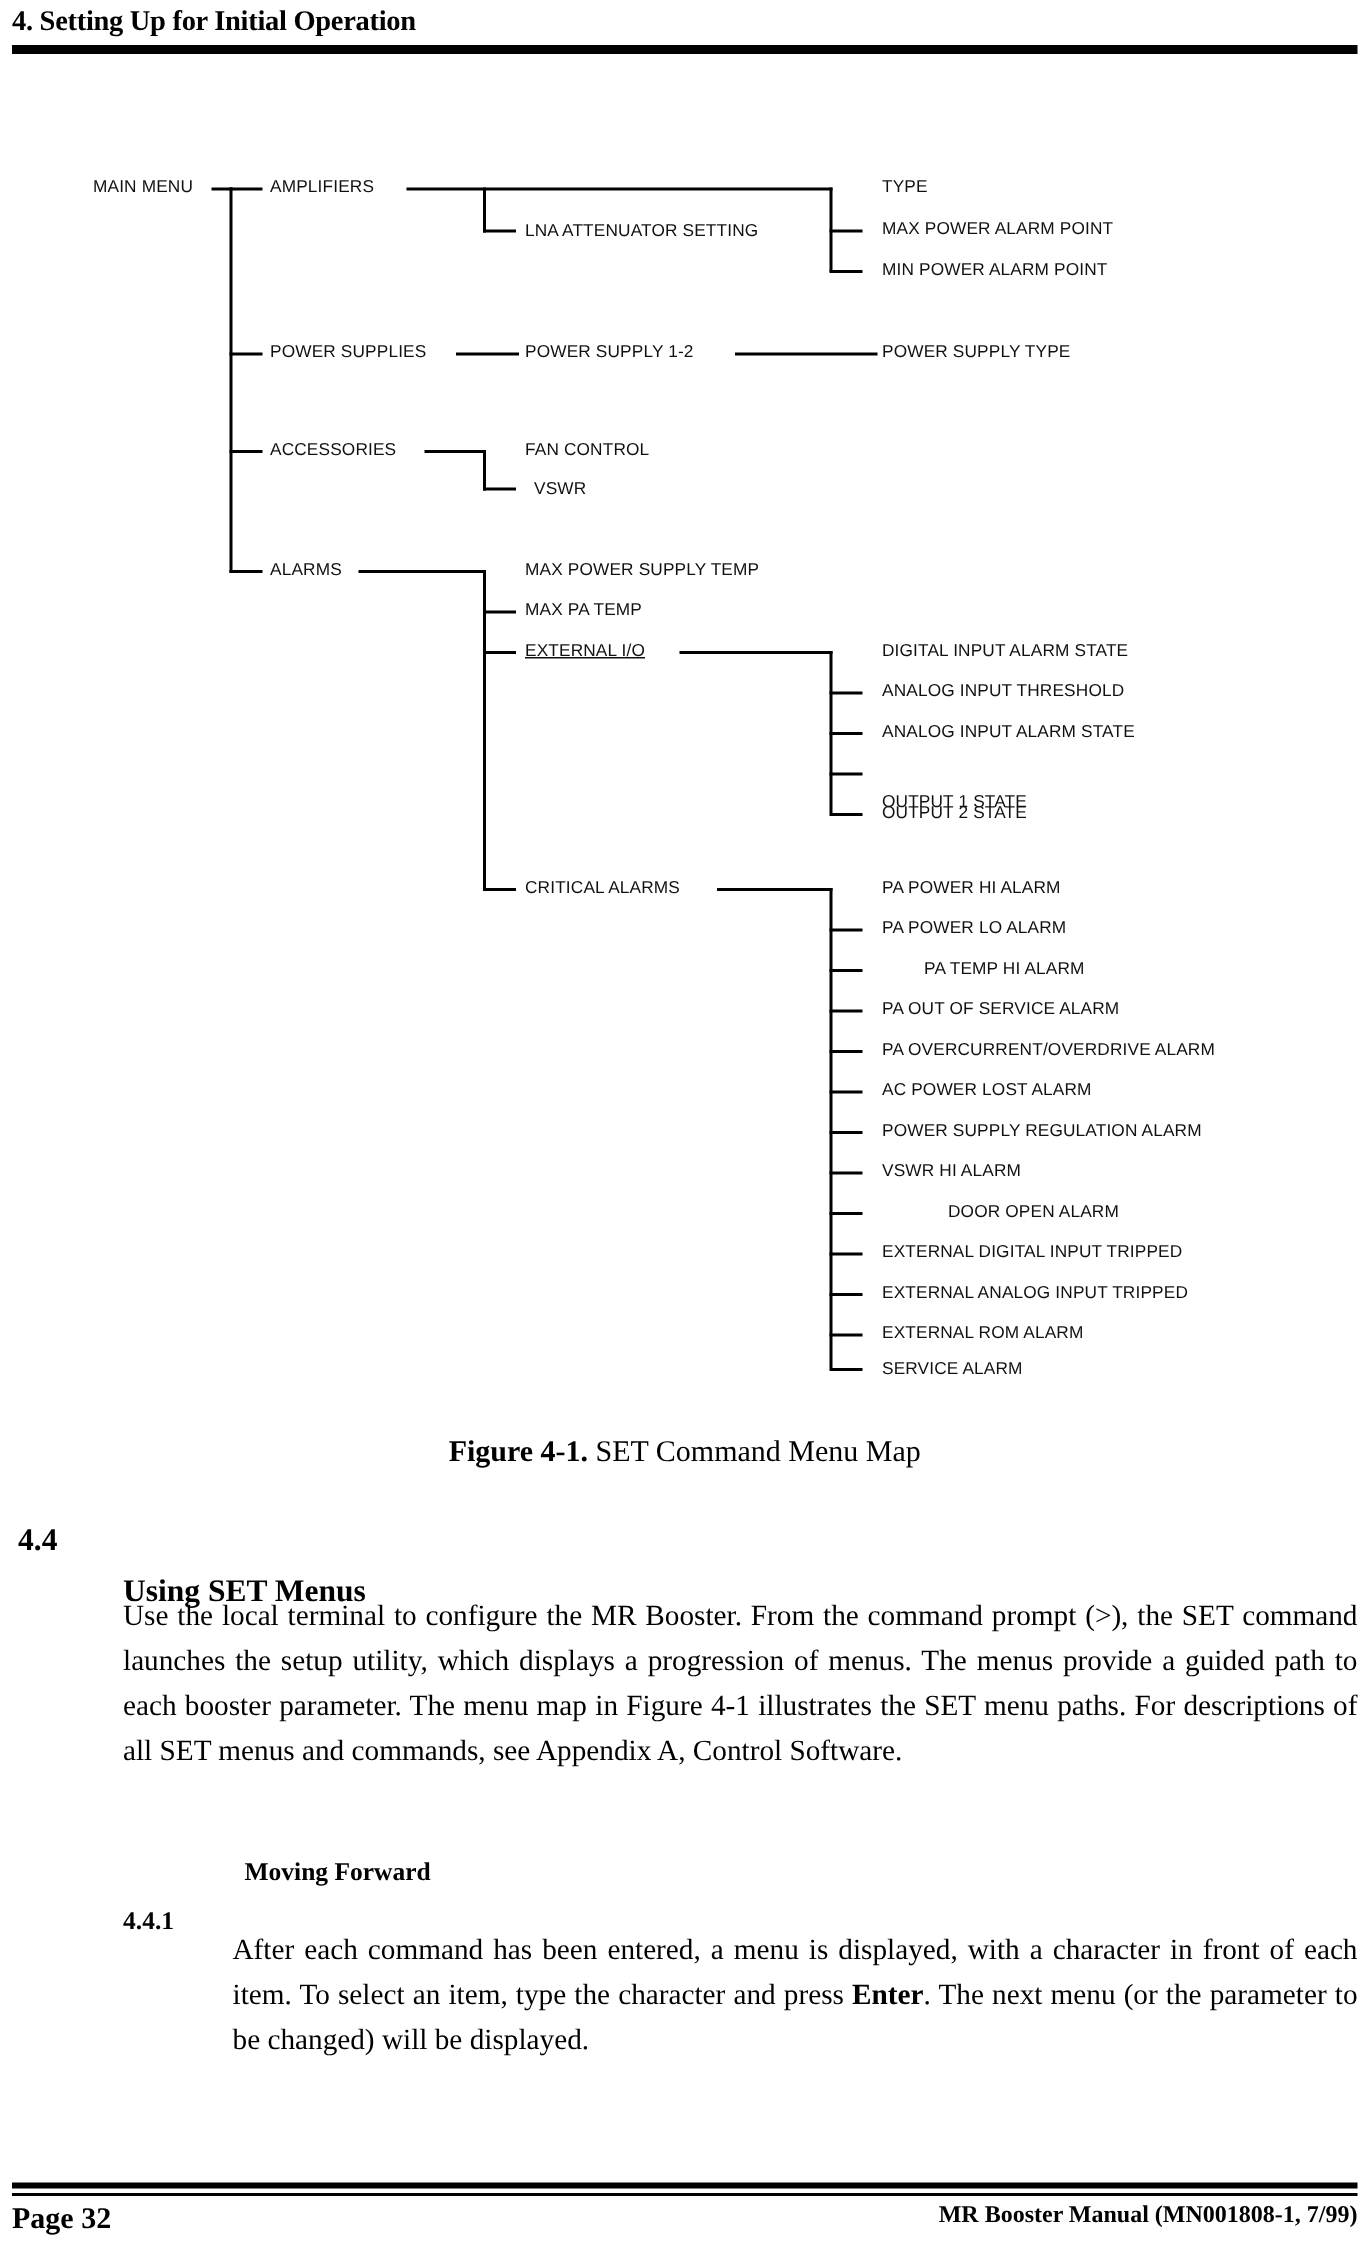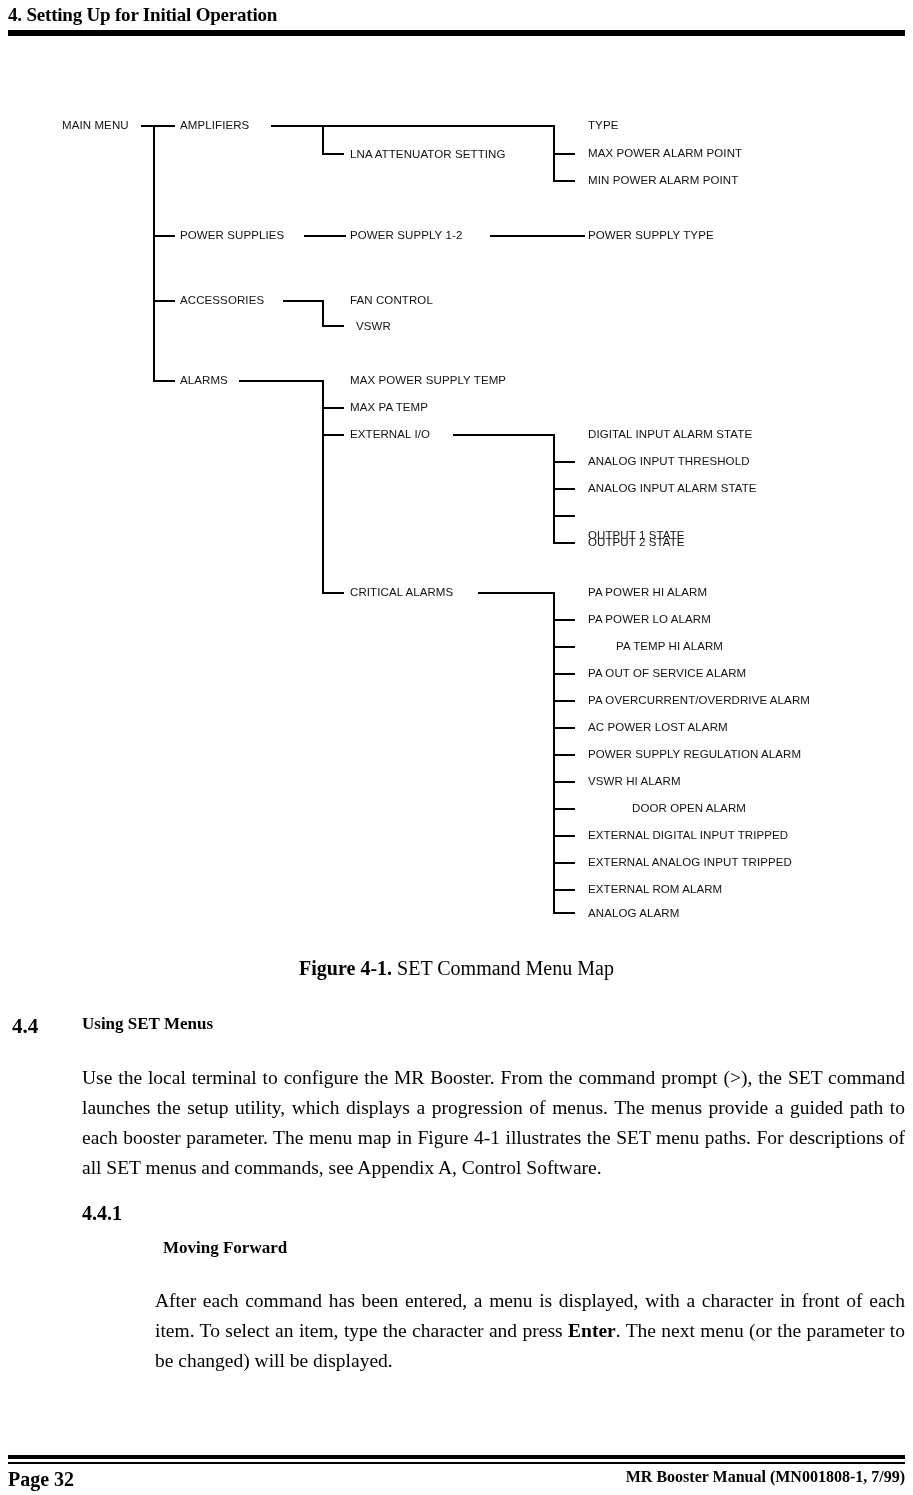--- a/index.html
+++ b/index.html
@@ -77,22 +77,22 @@
   #figure-caption .cap-strong { font-weight: bold; }
 
   
   .section-heading {
     position: absolute;
     font-family: "Liberation Serif", serif;
     font-weight: bold;
     white-space: nowrap;
   }
   #sec-44 { left: 12px; top: 1014px; font-size: 21px; }
-  #sec-44-title { left: 82px; top: 1014px; font-size: 17px; }
-  #sec-441 { left: 82px; top: 1202px; font-size: 20px; }
+  #sec-44-title { left: 82px; top: 1048px; font-size: 21px; }
+  #sec-441 { left: 82px; top: 1271px; font-size: 17px; }
   #sec-441-title { left: 163px; top: 1238px; font-size: 17px; }
 
   
   .body-para {
     position: absolute;
     font-family: "Liberation Serif", serif;
     font-size: 19.5px;
     line-height: 30px;
     text-align: justify;
     color: #000;
@@ -187,21 +187,21 @@
   <div class="node-label" style="left:336px; top:320px;margin-left:20px;">VSWR</div>
 
   <div class="hline" style="left:239px; top:380px; width:85px;"></div>
   <div class="vline" style="left:322px; top:380px; height:214px;"></div>
   <div class="hline" style="left:322px; top:407px; width:22px;"></div>
   <div class="hline" style="left:322px; top:434px; width:22px;"></div>
   <div class="hline" style="left:322px; top:592px; width:22px;"></div>
 
   <div class="node-label" style="left:350px; top:374px;">MAX POWER SUPPLY TEMP</div>
   <div class="node-label" style="left:350px; top:401px;">MAX PA TEMP</div>
-  <div class="node-label" style="left:350px; top:428px;">EXTERNAL I/O</div>
+  <div class="node-label" style="left:350px; top:428px;text-decoration:underline;">EXTERNAL I/O</div>
   <div class="node-label" style="left:350px; top:586px;">CRITICAL ALARMS</div>
 
   <div class="hline" style="left:453px; top:434px; width:102px;"></div>
   <div class="vline" style="left:553px; top:434px; height:108px;"></div>
   <div class="hline" style="left:553px; top:461px; width:22px;"></div>
   <div class="hline" style="left:553px; top:488px; width:22px;"></div>
   <div class="hline" style="left:553px; top:515px; width:22px;"></div>
   <div class="hline" style="left:553px; top:542px; width:22px;"></div>
 
   <div class="node-label" style="left:588px; top:428px;">DIGITAL INPUT ALARM STATE</div>
@@ -230,21 +230,21 @@
   <div class="node-label" style="left:588px; top:640px;padding-left:28px;">PA TEMP HI ALARM</div>
   <div class="node-label" style="left:588px; top:667px;">PA OUT OF SERVICE ALARM</div>
   <div class="node-label" style="left:588px; top:694px;">PA OVERCURRENT/OVERDRIVE ALARM</div>
   <div class="node-label" style="left:588px; top:721px;">AC POWER LOST ALARM</div>
   <div class="node-label" style="left:588px; top:748px;">POWER SUPPLY REGULATION ALARM</div>
   <div class="node-label" style="left:588px; top:775px;">VSWR HI ALARM</div>
   <div class="node-label" style="left:588px; top:802px;margin-left:44px;">DOOR OPEN ALARM</div>
   <div class="node-label" style="left:588px; top:829px;">EXTERNAL DIGITAL INPUT TRIPPED</div>
   <div class="node-label" style="left:588px; top:856px;">EXTERNAL ANALOG INPUT TRIPPED</div>
   <div class="node-label" style="left:588px; top:883px;">EXTERNAL ROM ALARM</div>
-  <div class="node-label" style="left:588px; top:907px;">ANALOG ALARM</div>
+  <div class="node-label" style="left:588px; top:907px;">SERVICE ALARM</div>
 </div>
 
 <div id="figure-caption">
   <span class="cap-strong">Figure 4-1.</span><span> SET Command Menu Map</span>
 </div>
 
 <div id="sec-44" class="section-heading">4.4</div>
 <div id="sec-44-title" class="section-heading">Using SET Menus</div>
 
 <div id="para-1" class="body-para">

